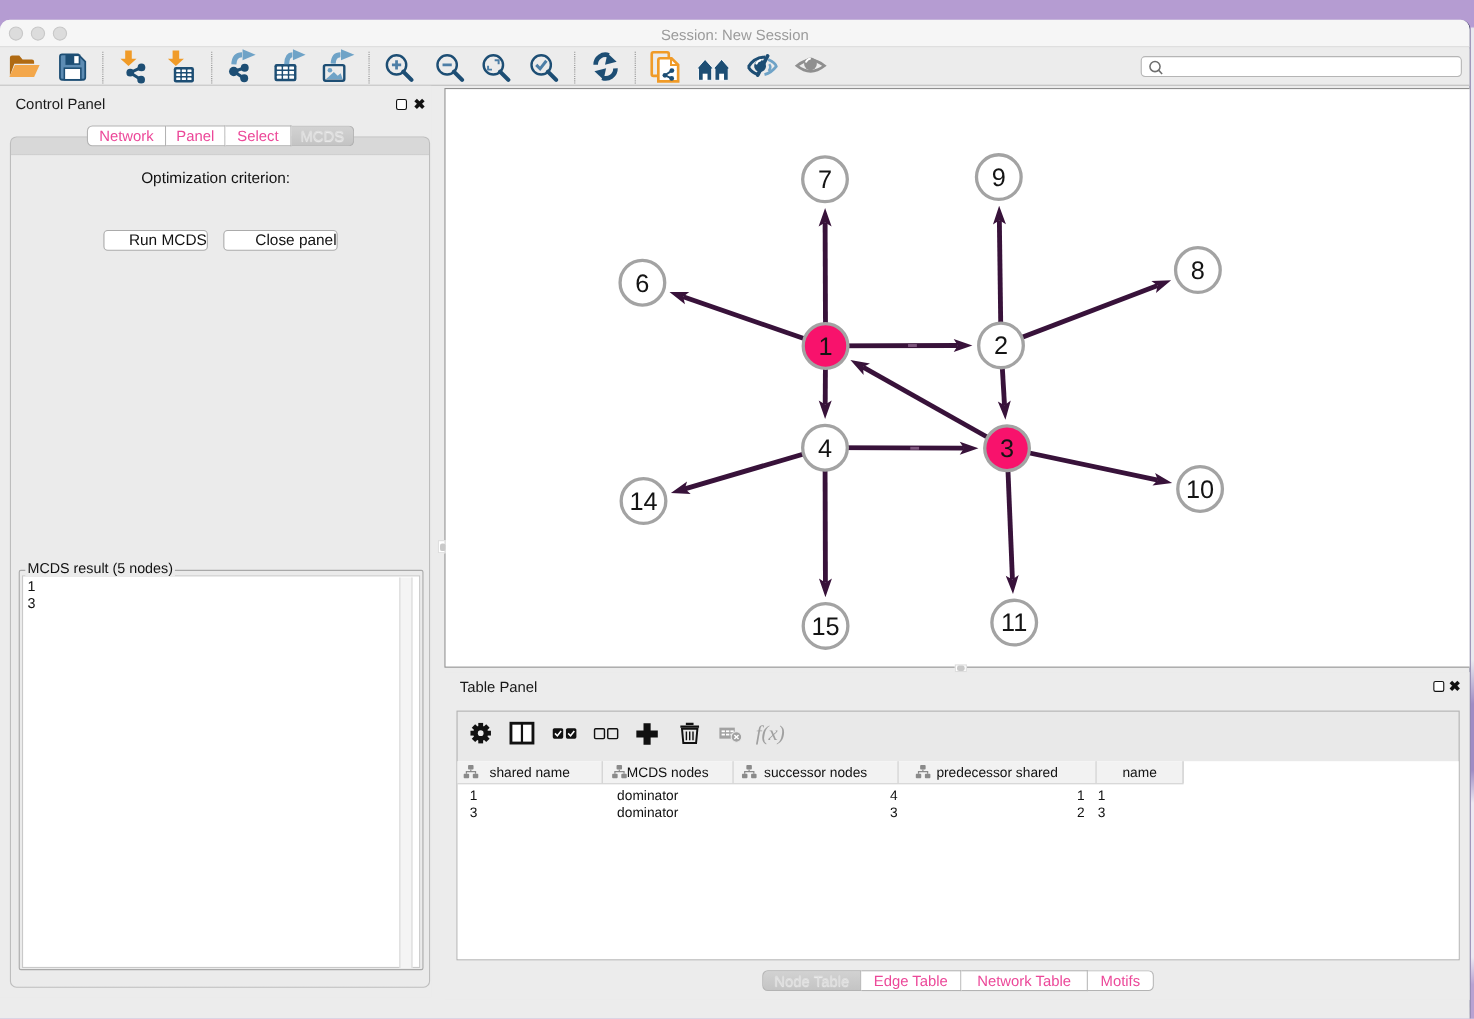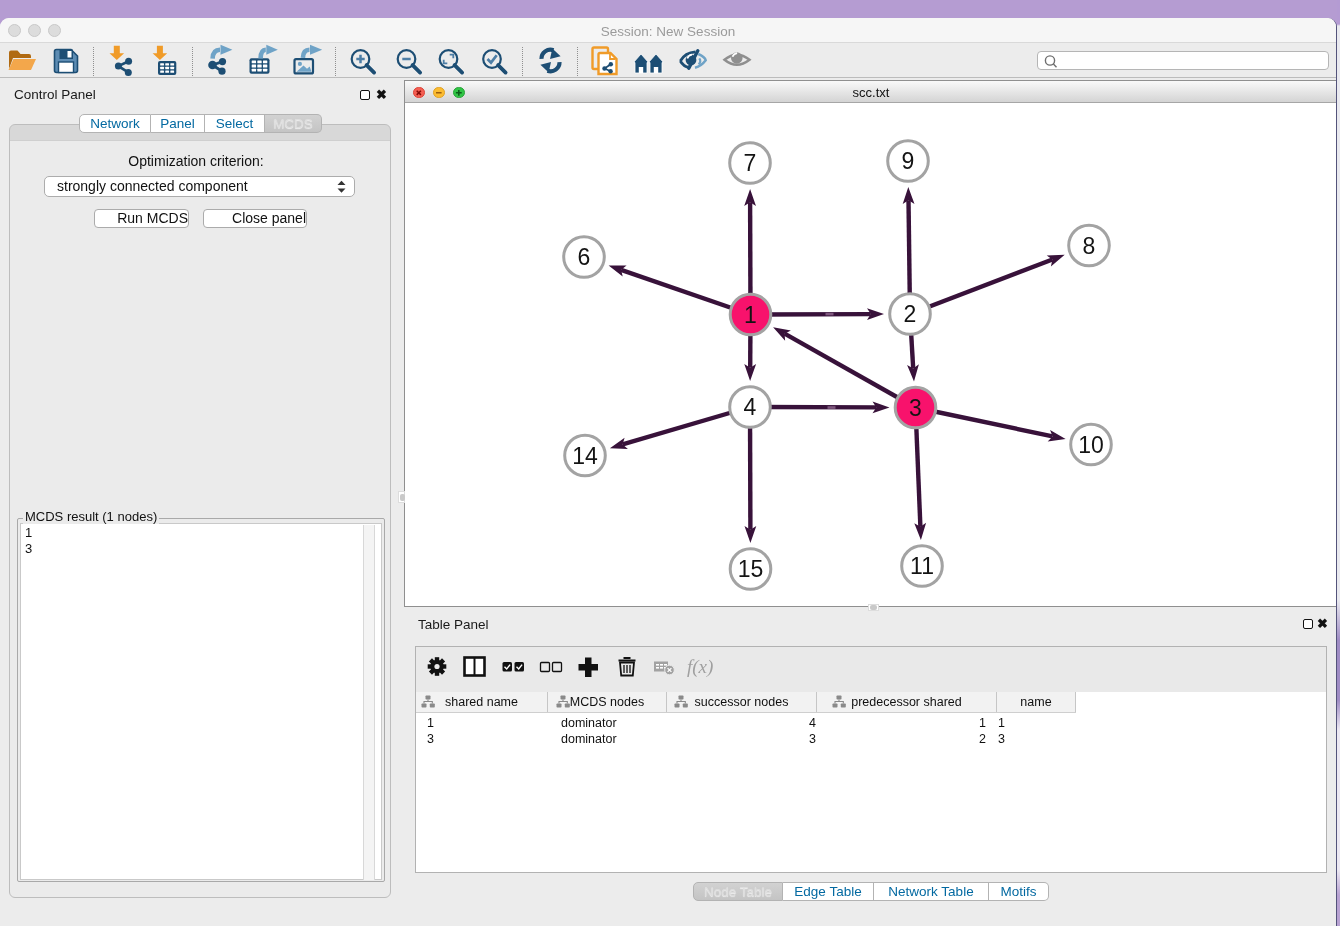--- a/index.html
+++ b/index.html
@@ -19,21 +19,21 @@
 .sep { position:absolute; top:3px; height:29px; width:0; border-left:1px dotted #8f8f8f; }
 #search { left:1037px; top:7px; width:292px; height:19px; background:#fff; border:1px solid #b5b5b5; border-radius:4px; }
 
 #cp { left:0; top:60px; width:392px; height:829px; background:#ececec; }
 .phead { font-size:13.5px; color:#1a1a1a; }
 .sqicon { position:absolute; width:10px; height:10px; border:1.6px solid #111; border-radius:2px; background:#fff; }
 .xicon { position:absolute; font-size:13px; font-weight:bold; color:#111; }
 #tabpane { left:9px; top:46px; width:382px; height:774px; border:1px solid #bdbdbd; border-radius:6px;
  background:linear-gradient(#d8d8d8 0px,#d8d8d8 15px,#cfcfcf 15.5px,#ebebeb 16.5px,#ebebeb); }
 .tabs { position:absolute; display:flex; }
-.tab { height:19px; line-height:18px; font-size:13.5px; color:#0369a1; background:#fff; border:1px solid #b3b3b3; border-left:none; text-align:center; }
+.tab { height:19px; line-height:18px; font-size:13.5px; color:#ec4899; background:#fff; border:1px solid #b3b3b3; border-left:none; text-align:center; }
 .tab.first { border-left:1px solid #b3b3b3; border-radius:5px 0 0 5px; }
 .tab.last { border-radius:0 5px 5px 0; }
 .tab.sel { background:linear-gradient(#d2d2d2,#c4c4c4); color:#dedede; text-shadow:0 1px 1px rgba(255,255,255,.75); }
 #optlabel { left:0; top:75px; width:392px; text-align:center; font-size:14px; color:#111; }
 #combo { left:44px; top:98px; width:311px; height:21px; background:#fff; border:1px solid #acacac; border-radius:5px; font-size:14px; color:#111; line-height:19px; padding-left:12px; }
 .btn { position:absolute; height:19px; background:#fff; border:1px solid #ababab; border-radius:4px; font-size:14px; color:#111; text-align:right; line-height:17px; }
 #fieldset { left:17px; top:440px; width:368px; height:364px; border:1px solid #a9a9a9; border-radius:2px; }
 #legend { left:23px; top:431px; background:#ebebeb; font-size:13px; color:#111; padding:0 2px; }
 #resultbox { left:2px; top:4px; width:362px; height:357px; background:#fff; border:1px solid #c9c9c9; font-size:13px; color:#111; line-height:15.5px; padding:1px 0 0 4px; }
 #vscroll { position:absolute; right:6px; top:1px; width:12px; height:355px; background:#f4f4f4; border-left:1px solid #d8d8d8; border-right:1px solid #d8d8d8; }
@@ -178,53 +178,29 @@
     <div class="sqicon" style="left:360px; top:12px"></div>
     <div class="xicon" style="left:376px; top:9px">✖</div>
     <div id="tabpane" class="abs"></div>
     <div class="tabs" style="left:79px; top:36px">
       <div class="tab first" style="width:72px">Network</div>
       <div class="tab" style="width:54px">Panel</div>
       <div class="tab" style="width:60px">Select</div>
       <div class="tab last sel" style="width:57px">MCDS</div>
     </div>
     <div id="optlabel" class="abs">Optimization criterion:</div>
-    <div id="combo" class="abs">strongly connected component
-      <svg width="11" height="14" style="position:absolute; right:7px; top:3px">
-        <path d="M1.5 5 L5.5 0.8 L9.5 5 Z" fill="#333"></path>
-        <path d="M1.5 8.5 L5.5 12.7 L9.5 8.5 Z" fill="#333"></path>
-      </svg>
-    </div>
     <div class="btn" style="left:94px; top:131px; width:95px">Run MCDS</div>
     <div class="btn" style="left:203px; top:131px; width:104px">Close panel</div>
     <div id="fieldset" class="abs">
       <div id="resultbox" class="abs">1<br>3<div id="vscroll"></div></div>
     </div>
-    <div id="legend" class="abs">MCDS result (1 nodes)</div>
+    <div id="legend" class="abs">MCDS result (5 nodes)</div>
   </div>
 
   <div id="nw" class="abs">
-    <div id="nwtitle" class="abs">
-      <div class="mac" style="left:8px;  background:#f45f53; border:1px solid #dd4439">
-          <svg width="10" height="10" style="position:absolute;left:0;top:0">
-            <path d="M2.7 2.7 L6.9 6.9 M6.9 2.7 L2.7 6.9" stroke="#850b06" stroke-width="1.5"></path>
-          </svg>
-        </div>
-      <div class="mac" style="left:28.2px; background:#fcbc31; border:1px solid #e0a224">
-          <svg width="10" height="10" style="position:absolute;left:0;top:0">
-            <path d="M2 4.8 L7.6 4.8" stroke="#9a5f10" stroke-width="1.6"></path>
-          </svg>
-        </div>
-      <div class="mac" style="left:48.4px; background:#30c545; border:1px solid #2aa33a">
-          <svg width="10" height="10" style="position:absolute;left:0;top:0">
-            <path d="M4.8 1.9 L4.8 7.7 M1.9 4.8 L7.7 4.8" stroke="#0d5c1b" stroke-width="1.6"></path>
-          </svg>
-        </div>
-      <div class="t">scc.txt</div>
-    </div>
     <svg id="graph" width="932" height="503" style="position:absolute; left:0; top:23px">
       <g stroke="#38123A" stroke-width="4.4">
       <line x1="345.5" y1="210.5" x2="345.1" y2="98.2"></line>
       <line x1="345.5" y1="210.5" x2="216.1" y2="165.8"></line>
       <line x1="345.5" y1="210.5" x2="465.8" y2="210.1"></line>
       <line x1="345.5" y1="210.5" x2="345.2" y2="263.8"></line>
       <line x1="505.0" y1="210.0" x2="503.5" y2="96.2"></line>
       <line x1="505.0" y1="210.0" x2="647.4" y2="155.5"></line>
       <line x1="505.0" y1="210.0" x2="508.2" y2="264.4"></line>
       <line x1="510.5" y1="303.5" x2="379.6" y2="229.7"></line>

